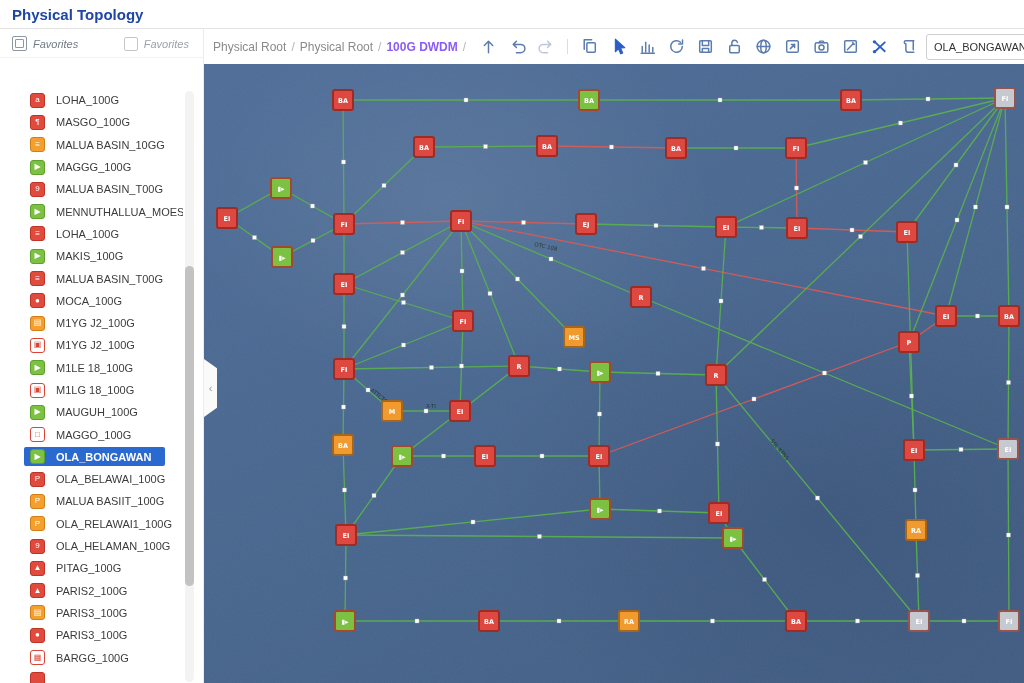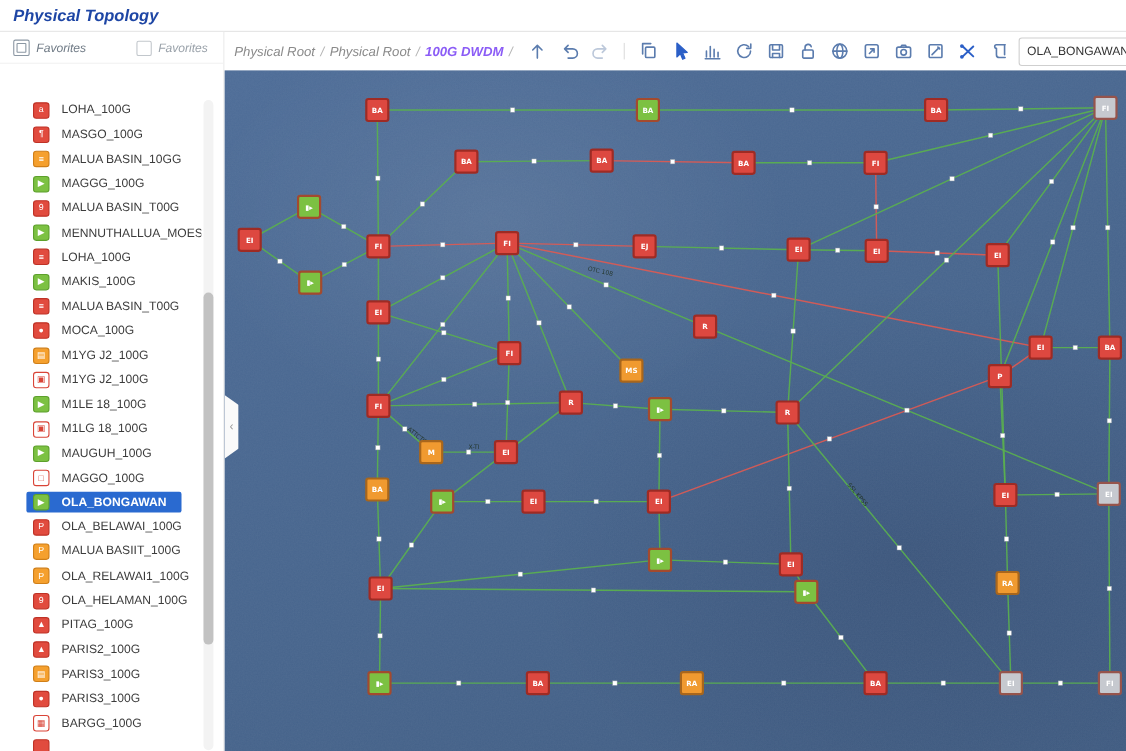--- a/index.html
+++ b/index.html
@@ -1,20 +1,20 @@
 <!DOCTYPE html>
 <html><head>
 <meta charset="utf-8">
 <style>
   html,body{margin:0;padding:0;}
   body{width:1024px;height:683px;overflow:hidden;background:#fff;
        font-family:"Liberation Sans",sans-serif;-webkit-font-smoothing:antialiased;}
   .titlebar{height:28px;display:flex;align-items:center;padding-left:12px;
             border-bottom:1px solid #e4e4e4;background:#fff;}
-  .titlebar .t{color:#1e46a5;font-weight:bold;font-size:15px;font-style:italic;}
+  .titlebar .t{color:#1e46a5;font-weight:bold;font-size:15px;}
   .main{display:flex;height:655px;}
 
   
   .sidebar{width:203px;min-width:203px;position:relative;background:#fff;
            border-right:1px solid #ececec;overflow:hidden;}
   .sb-header{display:flex;justify-content:space-between;align-items:center;
              padding:8px 16px 2px 12px;}
   .sb-title{color:#2a63c0;font-weight:bold;font-size:14px;}
   .more{color:#99a3ad;font-size:14px;letter-spacing:1px;font-weight:bold;cursor:pointer;line-height:8px;}
   .fav-row{display:flex;justify-content:space-between;align-items:center;
@@ -37,21 +37,21 @@
   .ic.green{background:#7cc142;border:1px solid #5da02c;}
   .ic.orange{background:#f5a02e;border:1px solid #d07f18;}
   .ic.red-outline{background:#fff;border:1.5px solid #d94437;color:#d94437;}
   .lbl{margin-left:11px;font-size:11px;color:#3c3c3c;white-space:nowrap;}
   .sb-track{position:absolute;right:9px;top:62px;bottom:2px;width:9px;background:#f3f3f3;border-radius:5px;}
   .sb-thumb{position:absolute;top:175px;height:320px;width:9px;background:#c2c2c2;border-radius:5px;}
 
   
   .content{flex:1;display:flex;flex-direction:column;overflow:hidden;}
   .topbar{height:35px;min-height:35px;display:flex;align-items:center;padding-left:9px;background:#fff;}
-  .breadcrumb{font-size:12px;color:#8a8a8a;display:flex;gap:5px;align-items:center;white-space:nowrap;font-style:italic;}
+  .breadcrumb{font-size:12px;color:#8a8a8a;display:flex;gap:5px;align-items:center;white-space:nowrap;}
   .crumb{cursor:pointer;}
   .crumb.last{color:#8b5cf6;font-weight:bold;}
   .sep{color:#b5b5b5;}
   .toolbar{display:flex;align-items:center;margin-left:auto;gap:9px;padding-right:8px;}
   .tool{width:20px;height:20px;display:flex;align-items:center;justify-content:center;cursor:pointer;}
   .tb-divider{width:1px;height:15px;background:#dcdcdc;margin:0 2px;}
   .search{width:92px;height:24px;border:1px solid #cfcfcf;border-radius:3px;font-size:11px;
           padding:0 7px;color:#333;outline:none;margin-right:-10px;
           font-family:"Liberation Sans",sans-serif;}
 

